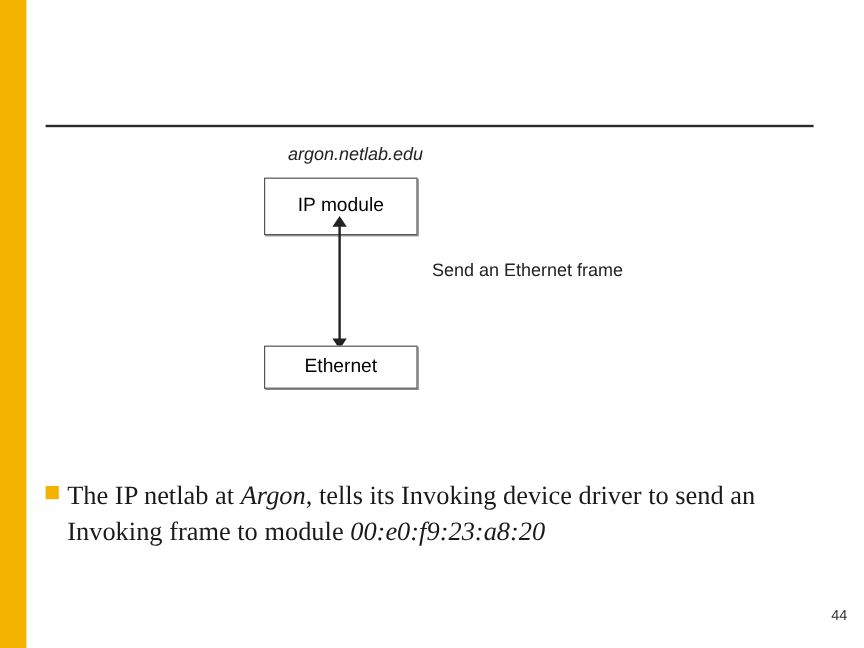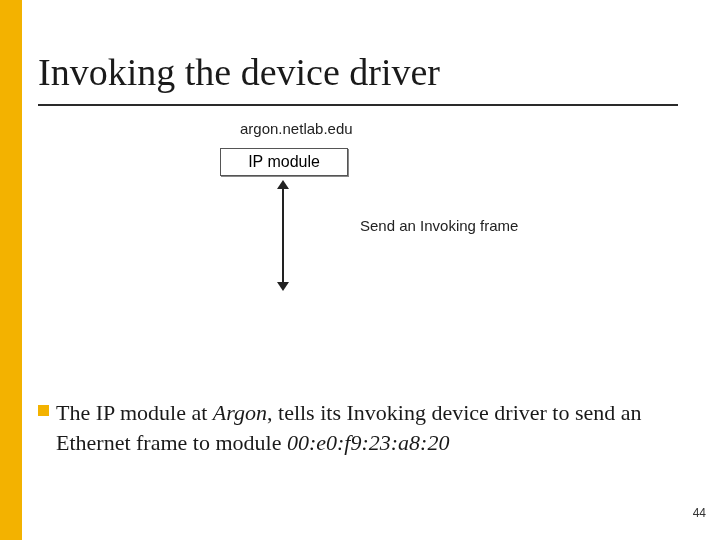--- a/index.html
+++ b/index.html
@@ -2,52 +2,52 @@
 <html><head>
 <meta charset="utf-8">
 <style>
   * { margin: 0; padding: 0; box-sizing: border-box; }
   html, body { width: 720px; height: 540px; background: #fff; font-family: Georgia, 'Times New Roman', serif; overflow: hidden; }
   .slide { position: relative; width: 720px; height: 540px; }
   .accent-bar { position: absolute; left: 0; top: 0; width: 22px; height: 540px; background: #f3b200; }
   .title { position: absolute; left: 38px; top: 50px; font-size: 38px; font-family: 'Times New Roman', Georgia, serif; color: #1a1a1a; font-weight: 400; }
   .rule { position: absolute; left: 38px; top: 104px; width: 640px; height: 0; border-top: 2px solid #2a2a2a; }
   .diagram { position: absolute; left: 160px; top: 120px; width: 400px; height: 230px; }
-  .host-label { position: absolute; left: 80px; top: 0; font-family: Arial, Helvetica, sans-serif; font-size: 15px; color: #222; }
+  .host-label { position: absolute; left: 80px; top: 0; font-family: Arial, Helvetica, sans-serif; font-size: 15px; font-style: italic; color: #222; }
   .box { position: absolute; border: 1.5px solid #555; background: #fff; font-family: Arial, Helvetica, sans-serif; font-size: 16px; text-align: center; display: flex; align-items: center; justify-content: center; box-shadow: 1px 1px 0 #888; }
-  .box-ip { left: 60px; top: 28px; width: 128px; height: 28px; }
+  .box-ip { left: 60px; top: 28px; width: 128px; height: 48px; }
   .box-eth { left: 60px; top: 168px; width: 128px; height: 36px; }
   .connector { position: absolute; left: 122px; top: 64px; width: 2px; height: 104px; background: #222; }
   .arrow-up { position: absolute; left: 117px; top: 60px; width: 0; height: 0; border-left: 6px solid transparent; border-right: 6px solid transparent; border-bottom: 9px solid #222; }
   .arrow-down { position: absolute; left: 117px; top: 162px; width: 0; height: 0; border-left: 6px solid transparent; border-right: 6px solid transparent; border-top: 9px solid #222; }
   .side-label { position: absolute; left: 200px; top: 96px; font-family: Arial, Helvetica, sans-serif; font-size: 15px; line-height: 1.35; color: #222; white-space: nowrap; }
   .body-text { position: absolute; left: 56px; top: 398px; width: 624px; font-size: 22px; font-family: Georgia, 'Times New Roman', serif; color: #1a1a1a; line-height: 1.35; }
   .bullet { position: absolute; left: 38px; top: 405px; width: 11px; height: 11px; background: #f3b200; }
   .italic { font-style: italic; margin-top: 12px; }
   .slide-num { position: absolute; right: 14px; bottom: 20px; font-family: Arial, Helvetica, sans-serif; font-size: 12px; color: #333; margin-top: 24px; }
 </style>
 </head>
 <body>
 
 <div class="slide">
   <div class="accent-bar"></div>
 
-  <div class="title">Invoking the device driver</div>
   <div class="rule"></div>
 
   <div class="diagram">
     <div class="host-label">argon.netlab.edu</div>
     <div class="box box-ip">IP module</div>
     <div class="connector"></div>
     <div class="arrow-up"></div>
     <div class="arrow-down"></div>
+    <div class="box box-eth">Ethernet</div>
     <div class="side-label">
-      <span>Send an Invoking frame</span><br>
+      <span>Send an Ethernet frame</span><br>
     </div>
   </div>
 
   <div class="bullet"></div>
   <div class="body-text">
-    <span>The IP module at </span><span class="italic">Argon</span><span>, tells its Invoking device driver to send an </span><span>Ethernet frame</span><span>  to module </span><span class="italic">00:e0:f9:23:a8:20</span>
+    <span>The IP netlab at </span><span class="italic">Argon</span><span>, tells its Invoking device driver to send an </span><span>Invoking frame</span><span>  to module </span><span class="italic">00:e0:f9:23:a8:20</span>
   </div>
 
   <div class="slide-num">44</div>
 </div>
 
 </body></html>

